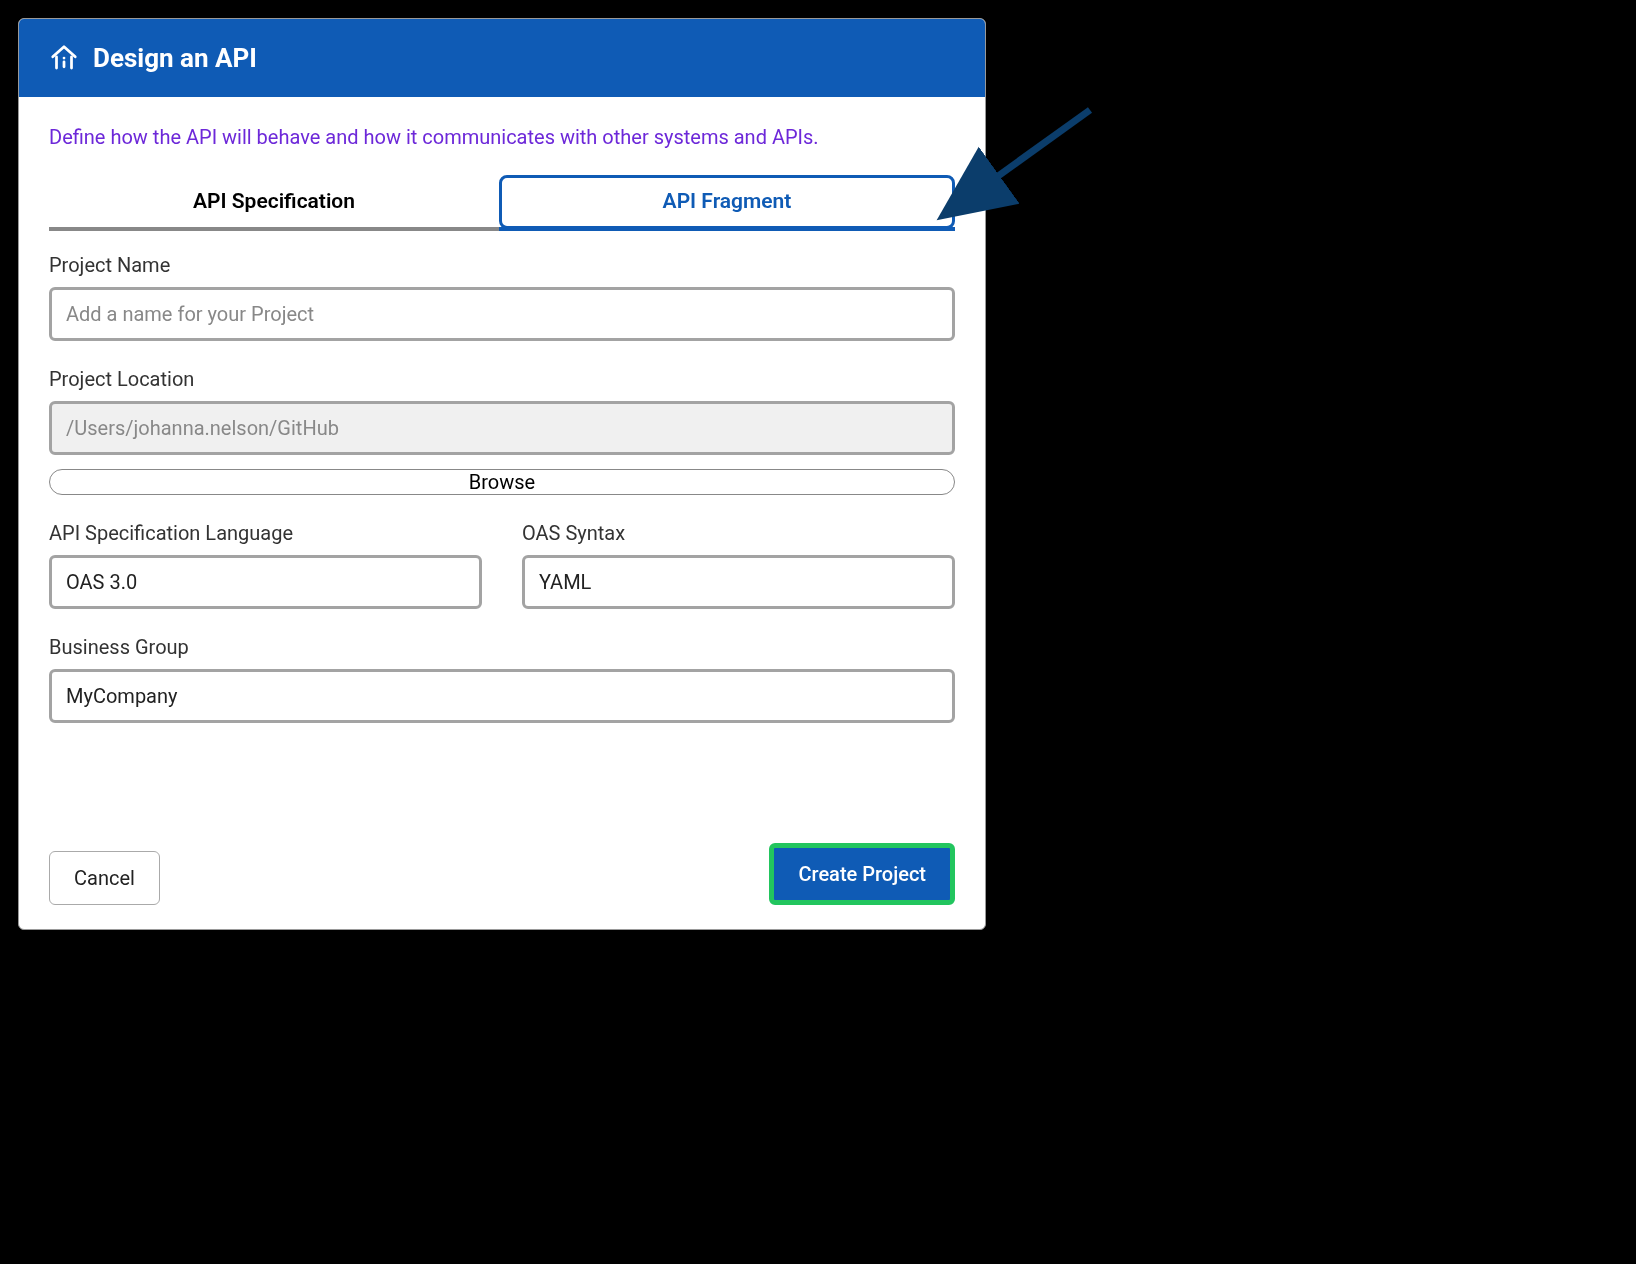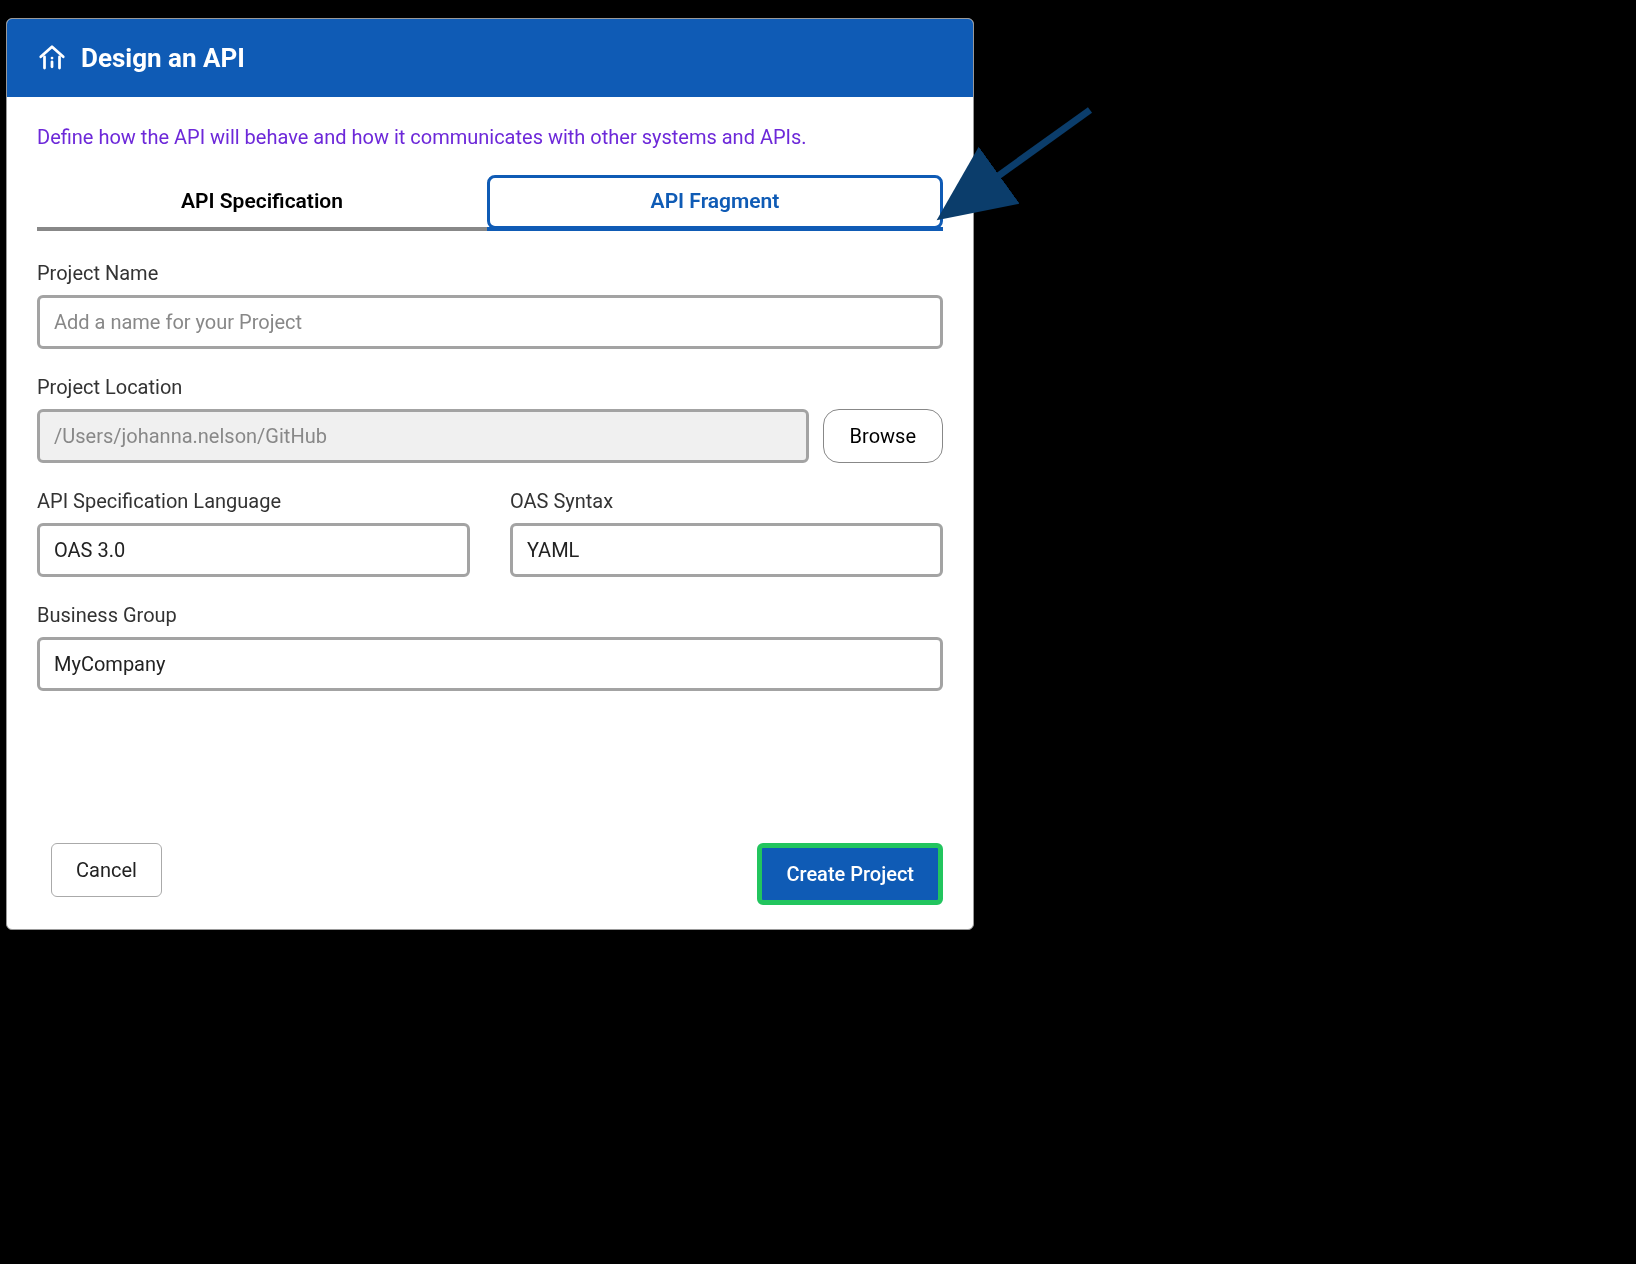--- a/index.html
+++ b/index.html
@@ -9,21 +9,21 @@
     }
     body {
       font-family: -apple-system, BlinkMacSystemFont, "Segoe UI", Roboto, Helvetica, Arial, sans-serif;
       background: #000;
       width: 1636px;
       height: 1264px;
       position: relative;
     }
     .outer-frame {
       position: absolute;
-      left: 6px;
+      left: 18px;
       top: 18px;
       width: 968px;
       height: 912px;
       background: #fff;
       border: 1px solid #999;
       border-radius: 6px;
       overflow: hidden;
     }
     .dialog-header {
       background: #0f5bb5;
@@ -74,21 +74,21 @@
       margin-bottom: 2px;
       padding: 11px 0;
     }
     .tab-underline {
       height: 4px;
       background: #0f5bb5;
       width: 100%;
       margin-top: -4px;
     }
     .form {
-      margin-top: 30px;
+      margin-top: 22px;
     }
     .field {
       margin-bottom: 26px;
     }
     .field-label {
       font-size: 20px;
       color: #333;
       margin-bottom: 10px;
       display: block;
     }
@@ -106,20 +106,21 @@
       color: #888;
     }
     .input-disabled {
       background: #f0f0f0;
       color: #888;
     }
     .location-row {
       display: flex;
       gap: 14px;
       align-items: stretch;
+      flex-direction: column;
     }
     .location-row .input {
       flex: 1;
     }
     .browse-btn {
       padding: 0 26px;
       font-size: 20px;
       border: 1px solid #888;
       border-radius: 16px;
       background: #fff;
@@ -133,22 +134,21 @@
     .two-col .field {
       flex: 1;
     }
     .footer {
       position: absolute;
       bottom: 24px;
       left: 30px;
       right: 30px;
       display: flex;
       justify-content: space-between;
-      align-items: flex-start;
-      margin-left: 14px;
+      align-items: flex-end;
     }
     .btn {
       padding: 14px 24px;
       font-size: 20px;
       border-radius: 6px;
       cursor: pointer;
       font-family: inherit;
     }
     .btn-cancel {
       background: #fff;

